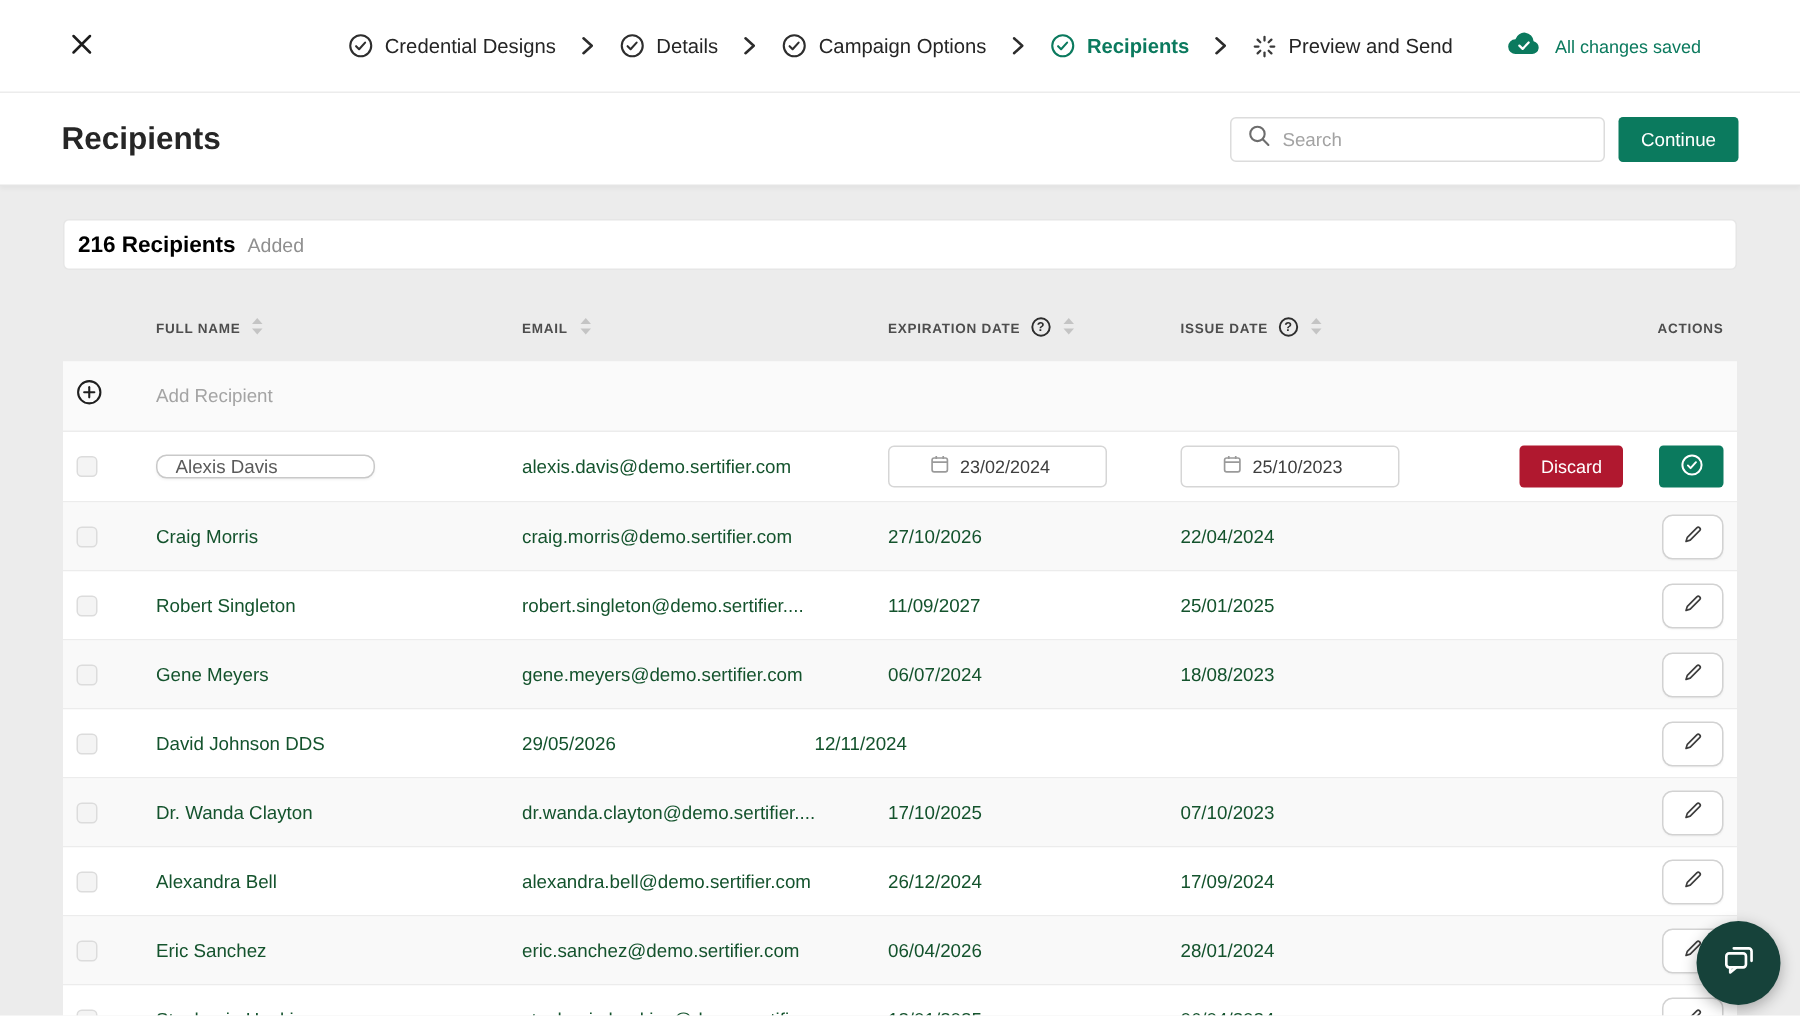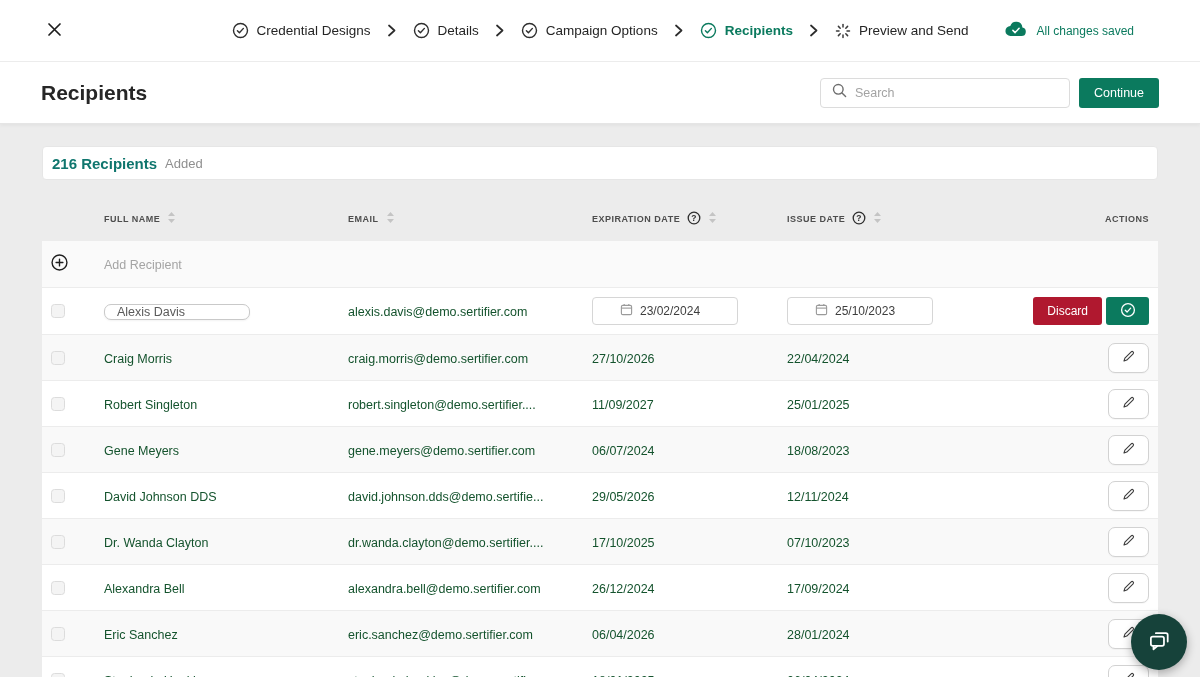--- a/index.html
+++ b/index.html
@@ -57,31 +57,31 @@
   .btn-primary {
     margin-left:9px; height:30px; padding:0 15px; background:#0b7a5e;
     border:none; border-radius:3px; color:#fff; font-size:12.5px; font-weight:500;
     cursor:pointer; font-family:"Liberation Sans", sans-serif;
   }
   
   .summary-bar {
     margin:22px 42px 0 42px; height:34px; background:#fff; border:1px solid #e6e6e6;
     border-radius:4px; display:flex; align-items:center; padding:0 9px; gap:8px;
   }
-  .summary-count { font-size:15px; font-weight:700; color:#0f766e; }
+  .summary-count { font-size:15px; font-weight:700; color:#000000; }
   .summary-suffix { font-size:13px; color:#8f8f8f; }
   
   .table-card { margin:16px 42px 0 42px; background:#fff; height:481px; overflow:hidden; }
   .trow { display:flex; align-items:center; }
   .c-check { width:62px; flex:none; display:flex; align-items:center; padding-left:9px; }
   .c-name  { width:244px; flex:none; }
   .c-email { width:244px; flex:none; }
   .c-exp   { width:195px; flex:none; }
   .c-issue { width:220px; flex:none; }
-  .c-actions { flex:1; display:flex; justify-content:flex-end; align-items:flex-end; gap:4px; padding-right:9px; }
+  .c-actions { flex:1; display:flex; justify-content:flex-end; align-items:flex-end; gap:24px; padding-right:9px; }
   .thead {
     height:45px; background:#ececec;
   }
   .th-label {
     display:flex; align-items:center; gap:7px;
     font-size:9px; font-weight:700; letter-spacing:.5px; color:#4d4d4d;
   }
   .th-label.right { justify-content:flex-end; }
   .add-row { height:47px; background:#fafafa; border-bottom:1px solid #ececec; cursor:pointer; }
   .add-row .placeholder { font-size:12.5px; color:#a4a4a4; }
@@ -413,21 +413,20 @@
             </svg></span>
         </button>
       </div>
   </div>
 
   <div class="trow data-row">
     <div class="c-check">
         <div class="checkbox"></div>
       </div>
     <div class="c-name"><span class="cell-text">David Johnson DDS</span></div>
-    <div class="c-email"><span class="cell-text">david.johnson.dds@demo.sertifie...</span></div>
     <div class="c-exp"><span class="cell-text">29/05/2026</span></div>
     <div class="c-issue"><span class="cell-text">12/11/2024</span></div>
     <div class="c-actions">
         <button class="btn-edit">
           <span><svg width="15" height="15" viewBox="0 0 15 15">
               <path d="M3 12l.9-2.8 6.3-6.3a1.3 1.3 0 0 1 1.9 1.9L5.8 11.1 3 12z" fill="none" stroke="#3c3c3c" stroke-width="1.1" stroke-linejoin="round"></path>
             </svg></span>
         </button>
       </div>
   </div>

